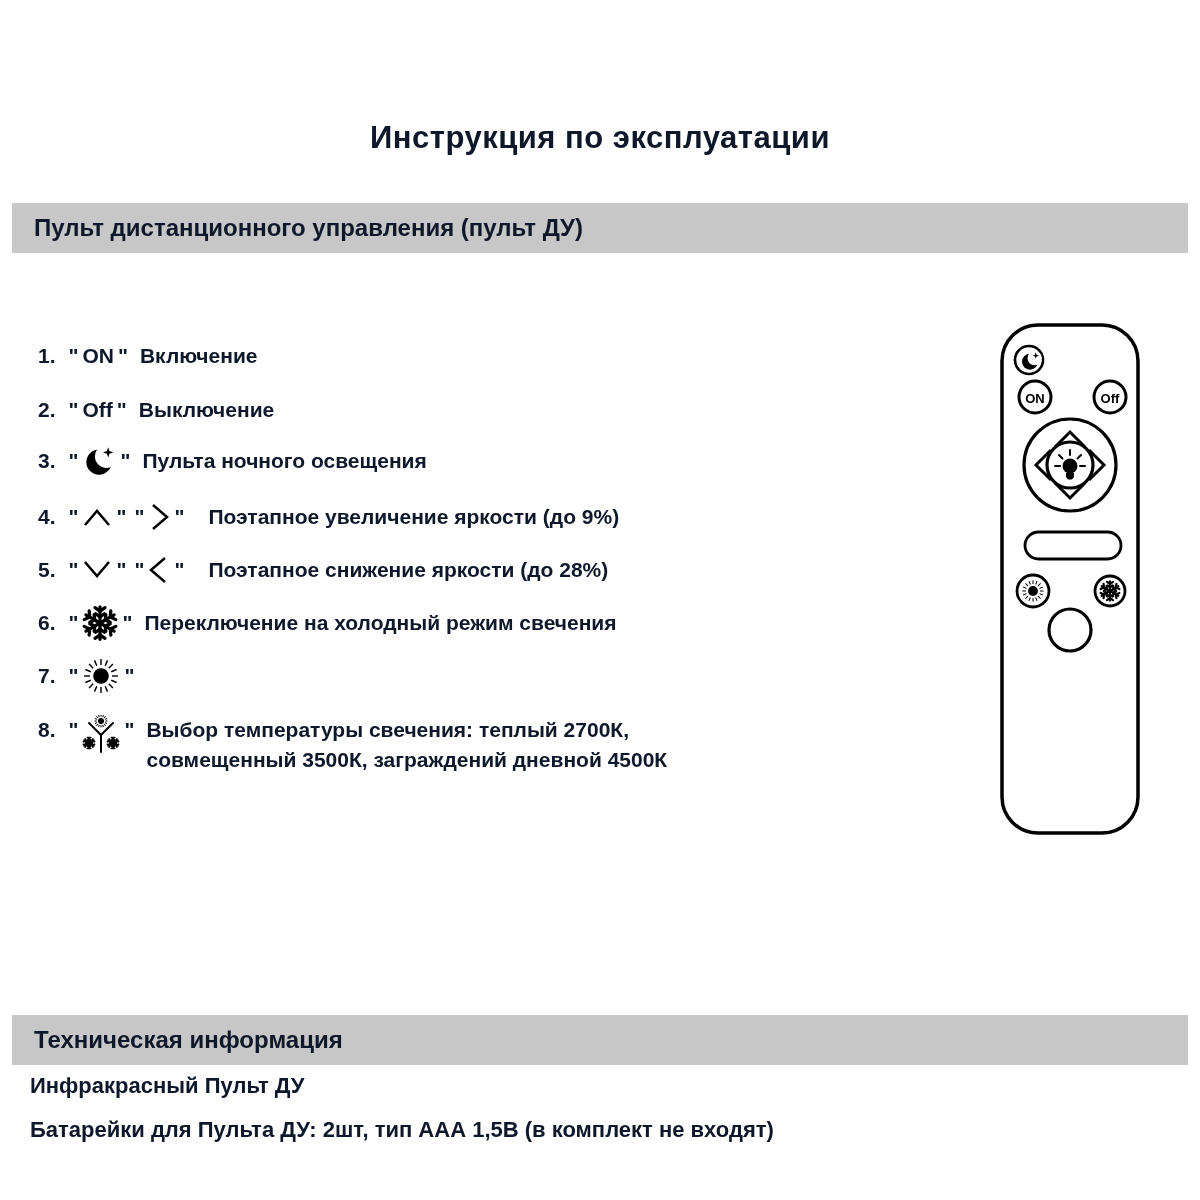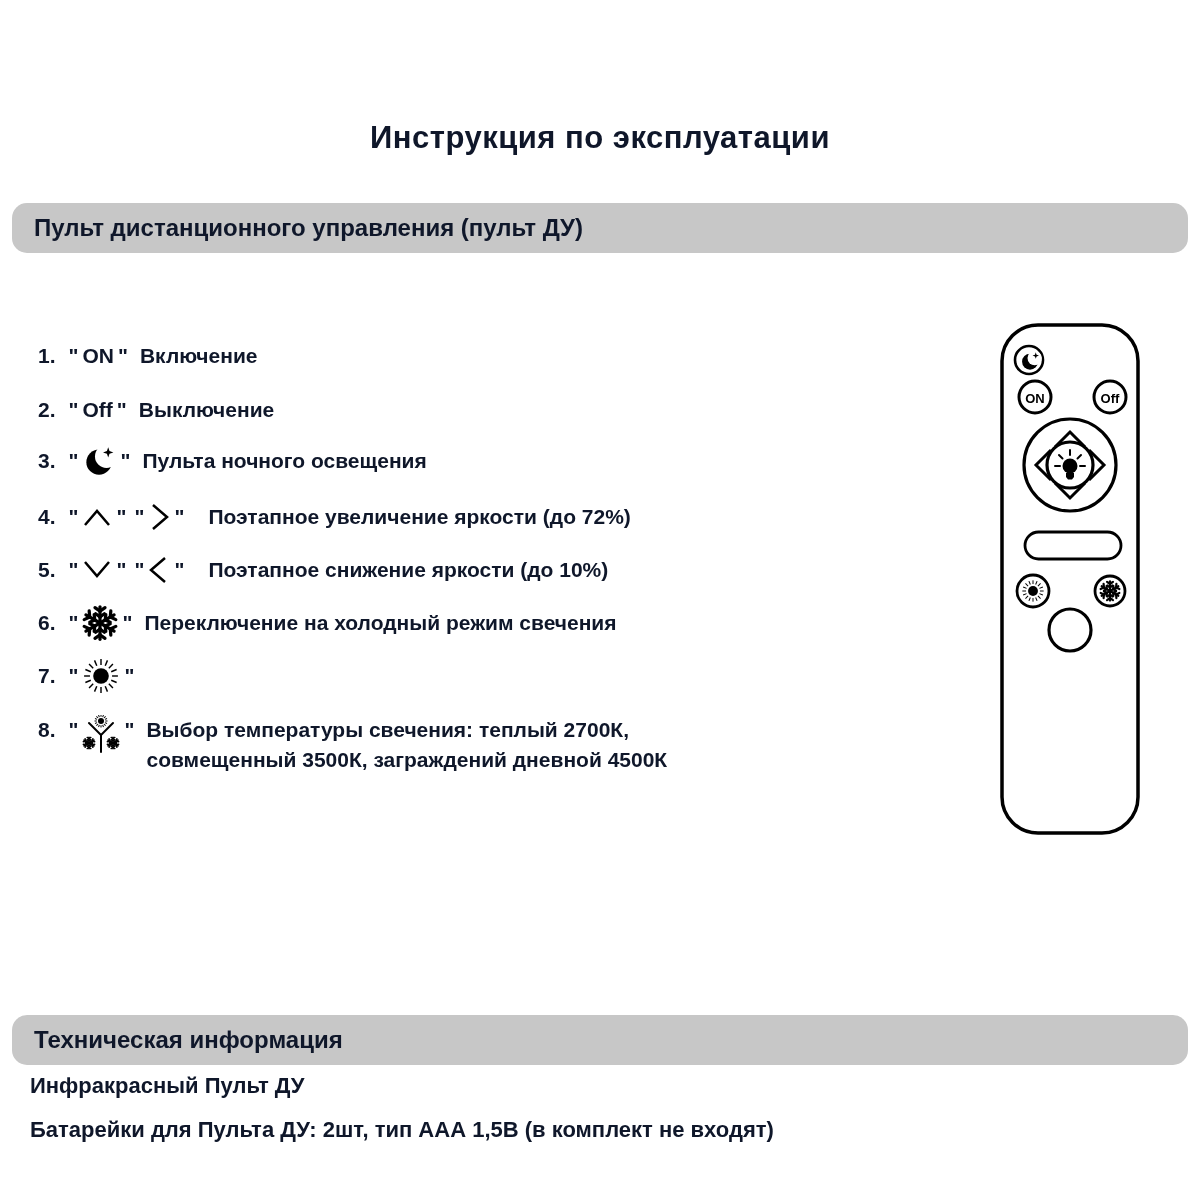--- a/index.html
+++ b/index.html
@@ -17,21 +17,20 @@
   .doc-title {
     position:absolute; top:72px; left:0; width:100%;
     text-align:center; font-size:31px; letter-spacing:0.5px;
   }
   .section-bar {
     position:absolute; left:12px; width:1176px; height:50px;
     background:#c7c7c7;
     display:flex; align-items:center;
     padding-left:22px;
     font-size:24px;
-    border-radius:15px;
   }
   .bar-remote { top:155px; }
   .bar-tech   { top:967px; }
 
   .item {
     position:absolute; left:38px;
     display:flex; align-items:center;
     font-size:21px; white-space:nowrap;
   }
   .item .num { margin-right:9px; }
@@ -141,40 +140,40 @@
         </svg>
     </span>
     <span class="q">"</span>
     <span class="q">"</span>
     <span class="icon-wrap">
       <svg width="22" height="32" viewBox="0 0 22 32">
           <polyline points="5,4 19,16 5,28" fill="none" stroke="#000" stroke-width="2.5"></polyline>
         </svg>
     </span>
     <span class="q">"</span>
-    <span class="lbl lbl-wide">Поэтапное увеличение яркости (до 72%)</span>
+    <span class="lbl lbl-wide">Поэтапное увеличение яркости (до 9%)</span>
   </div>
 
   <div class="item" style="top:506px;height:32px">
     <span class="num">5.</span>
     <span class="q">"</span>
     <span class="icon-wrap">
       <svg width="30" height="22" viewBox="0 0 30 22">
           <polyline points="3,3 15,17 27,3" fill="none" stroke="#000" stroke-width="2.5"></polyline>
         </svg>
     </span>
     <span class="q">"</span>
     <span class="q">"</span>
     <span class="icon-wrap">
       <svg width="22" height="32" viewBox="0 0 22 32">
           <polyline points="17,4 3,16 17,28" fill="none" stroke="#000" stroke-width="2.5"></polyline>
         </svg>
     </span>
     <span class="q">"</span>
-    <span class="lbl lbl-wide">Поэтапное снижение яркости (до 10%)</span>
+    <span class="lbl lbl-wide">Поэтапное снижение яркости (до 28%)</span>
   </div>
 
   <div class="item" style="top:558px;height:34px">
     <span class="num">6.</span>
     <span class="q">"</span>
     <span class="icon-wrap">
       <svg width="36" height="36" viewBox="-18 -18 36 36">
           <use href="#def-snowflake" transform="scale(1.25)" stroke-width="2.6"></use>
         </svg>
     </span>

